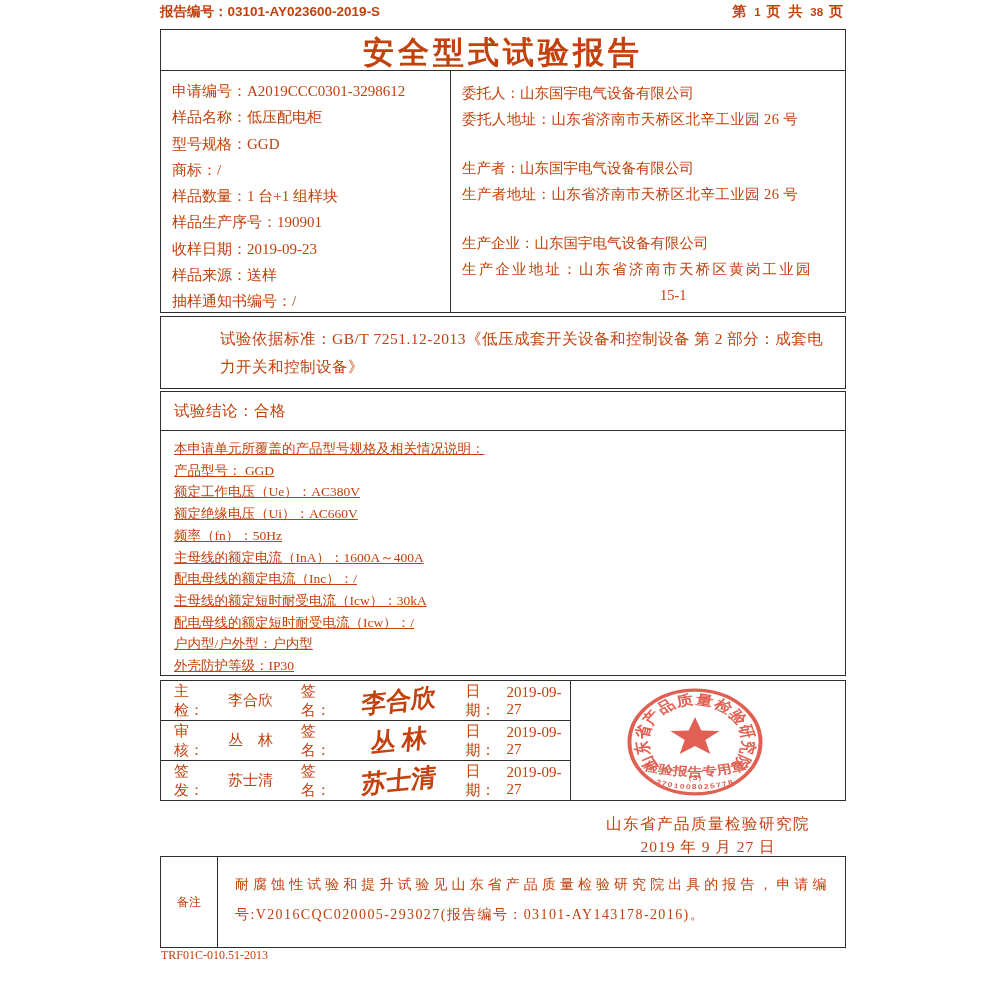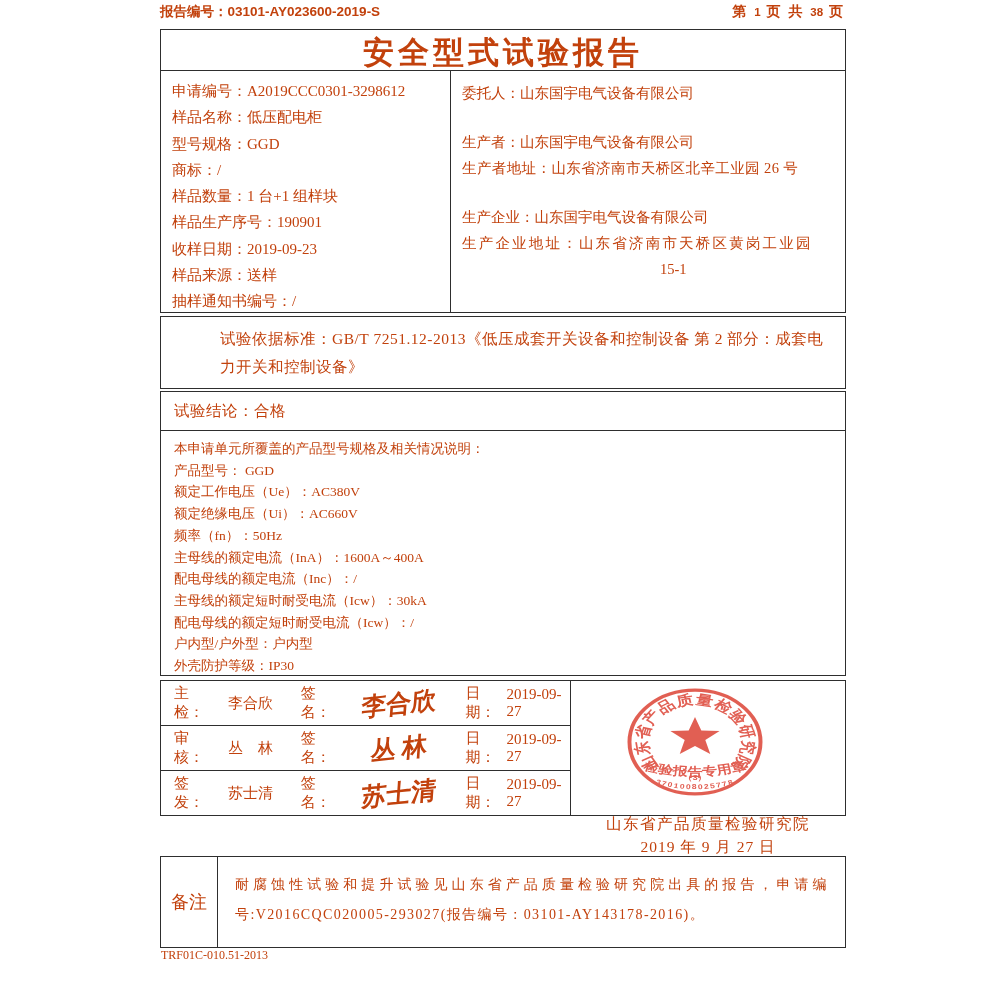--- a/index.html
+++ b/index.html
@@ -35,24 +35,24 @@
   .addr-wide { letter-spacing:2.2px; }
   .addr2 { padding-left:198px; }
   .grp-gap { height:23px; }
 
   .std-box { top:316px; height:73px; padding:8px 13px 0; }
   .std-box p { font-size:15.5px; line-height:27.5px; letter-spacing:0.5px;margin-left:46px; }
 
   .concl-box { top:391px; height:40px; display:flex; align-items:center; padding-left:13px; }
   .concl-box p { font-size:15.5px; letter-spacing:0.5px; }
 
-  .cover-box { top:430px; height:246px; padding:7px 13px 0; }
+  .cover-box { top:430px; height:246px; padding:7px 13px 0;text-decoration:underline; }
   .cover-box p { font-size:13.5px; line-height:21.7px; white-space:nowrap; }
 
-  .sig-box { top:680px; height:136px; display:flex; }
+  .sig-box { top:680px; height:121px; display:flex; }
   .sig-left { width:410px; border-right:1.6px solid #2e2e2e; display:flex; flex-direction:column; }
   .sig-row { flex:1; display:flex; align-items:center; font-size:15px; }
   .sig-row + .sig-row { border-top:1.6px solid #2e2e2e; }
   .sig-role { margin-left:13px; }
   .sig-name { margin-left:13px; width:78px; }
   .sig-lbl  { margin-left:2px; }
   .sig-script {
     width:112px; margin-left:6px; font-size:25px; font-weight:bold;
     transform:rotate(-6deg) skewX(-10deg); text-align:center; white-space:nowrap;
   }
@@ -61,21 +61,21 @@
   .stamp { position:absolute; left:52px; top:4px; width:144px; height:114px; opacity:0.88; }
   .stamp text { font-family:"Liberation Sans", sans-serif; font-weight:bold; }
   .ring-text   { font-size:24px; letter-spacing:1px; }
   .banner-text { font-size:21px; }
   .idx-text    { font-size:13px; }
   .serial-text { font-size:12px; letter-spacing:2px; }
   .stamp-org  { position:absolute; top:133px; width:100%; text-align:center; font-size:15.5px; letter-spacing:1.5px; }
   .stamp-date { position:absolute; top:156px; width:100%; text-align:center; font-size:15.5px; letter-spacing:1px; }
 
   .remark-box { top:856px; height:92px; display:flex; }
-  .remark-label { width:57px; border-right:1.6px solid #2e2e2e; display:flex; align-items:center; justify-content:center; font-size:18px; }
+  .remark-label { width:57px; border-right:1.6px solid #2e2e2e; display:flex; align-items:center; justify-content:center; font-size:12px; }
   .remark-text { flex:1; padding:13px 17px 0; font-size:14px; line-height:29.5px; text-align:justify; letter-spacing:1.4px; }
 
   .ftr-left  { position:absolute; left:161px; top:948px; font-size:12px; }
   .ftr-right { position:absolute; left:747px; top:971px; font-family:"Liberation Sans", sans-serif; font-size:15px;margin-top:28px; }
 </style>
 </head>
 <body>
 
 <div class="sheet">
 
@@ -95,20 +95,21 @@
       <p>型号规格：GGD</p>
       <p>商标：/</p>
       <p>样品数量：1 台+1 组样块</p>
       <p>样品生产序号：190901</p>
       <p>收样日期：2019-09-23</p>
       <p>样品来源：送样</p>
       <p>抽样通知书编号：/</p>
     </div>
     <div class="info-right">
       <p>委托人：山东国宇电气设备有限公司</p>
+      <p class="addr">委托人地址：山东省济南市天桥区北辛工业园 26 号</p>
       <div class="grp-gap"></div>
       <p>生产者：山东国宇电气设备有限公司</p>
       <p class="addr">生产者地址：山东省济南市天桥区北辛工业园 26 号</p>
       <div class="grp-gap"></div>
       <p>生产企业：山东国宇电气设备有限公司</p>
       <p class="addr addr-wide">生产企业地址：山东省济南市天桥区黄岗工业园</p>
       <p class="addr2">15-1</p>
     </div>
   </div>
 

